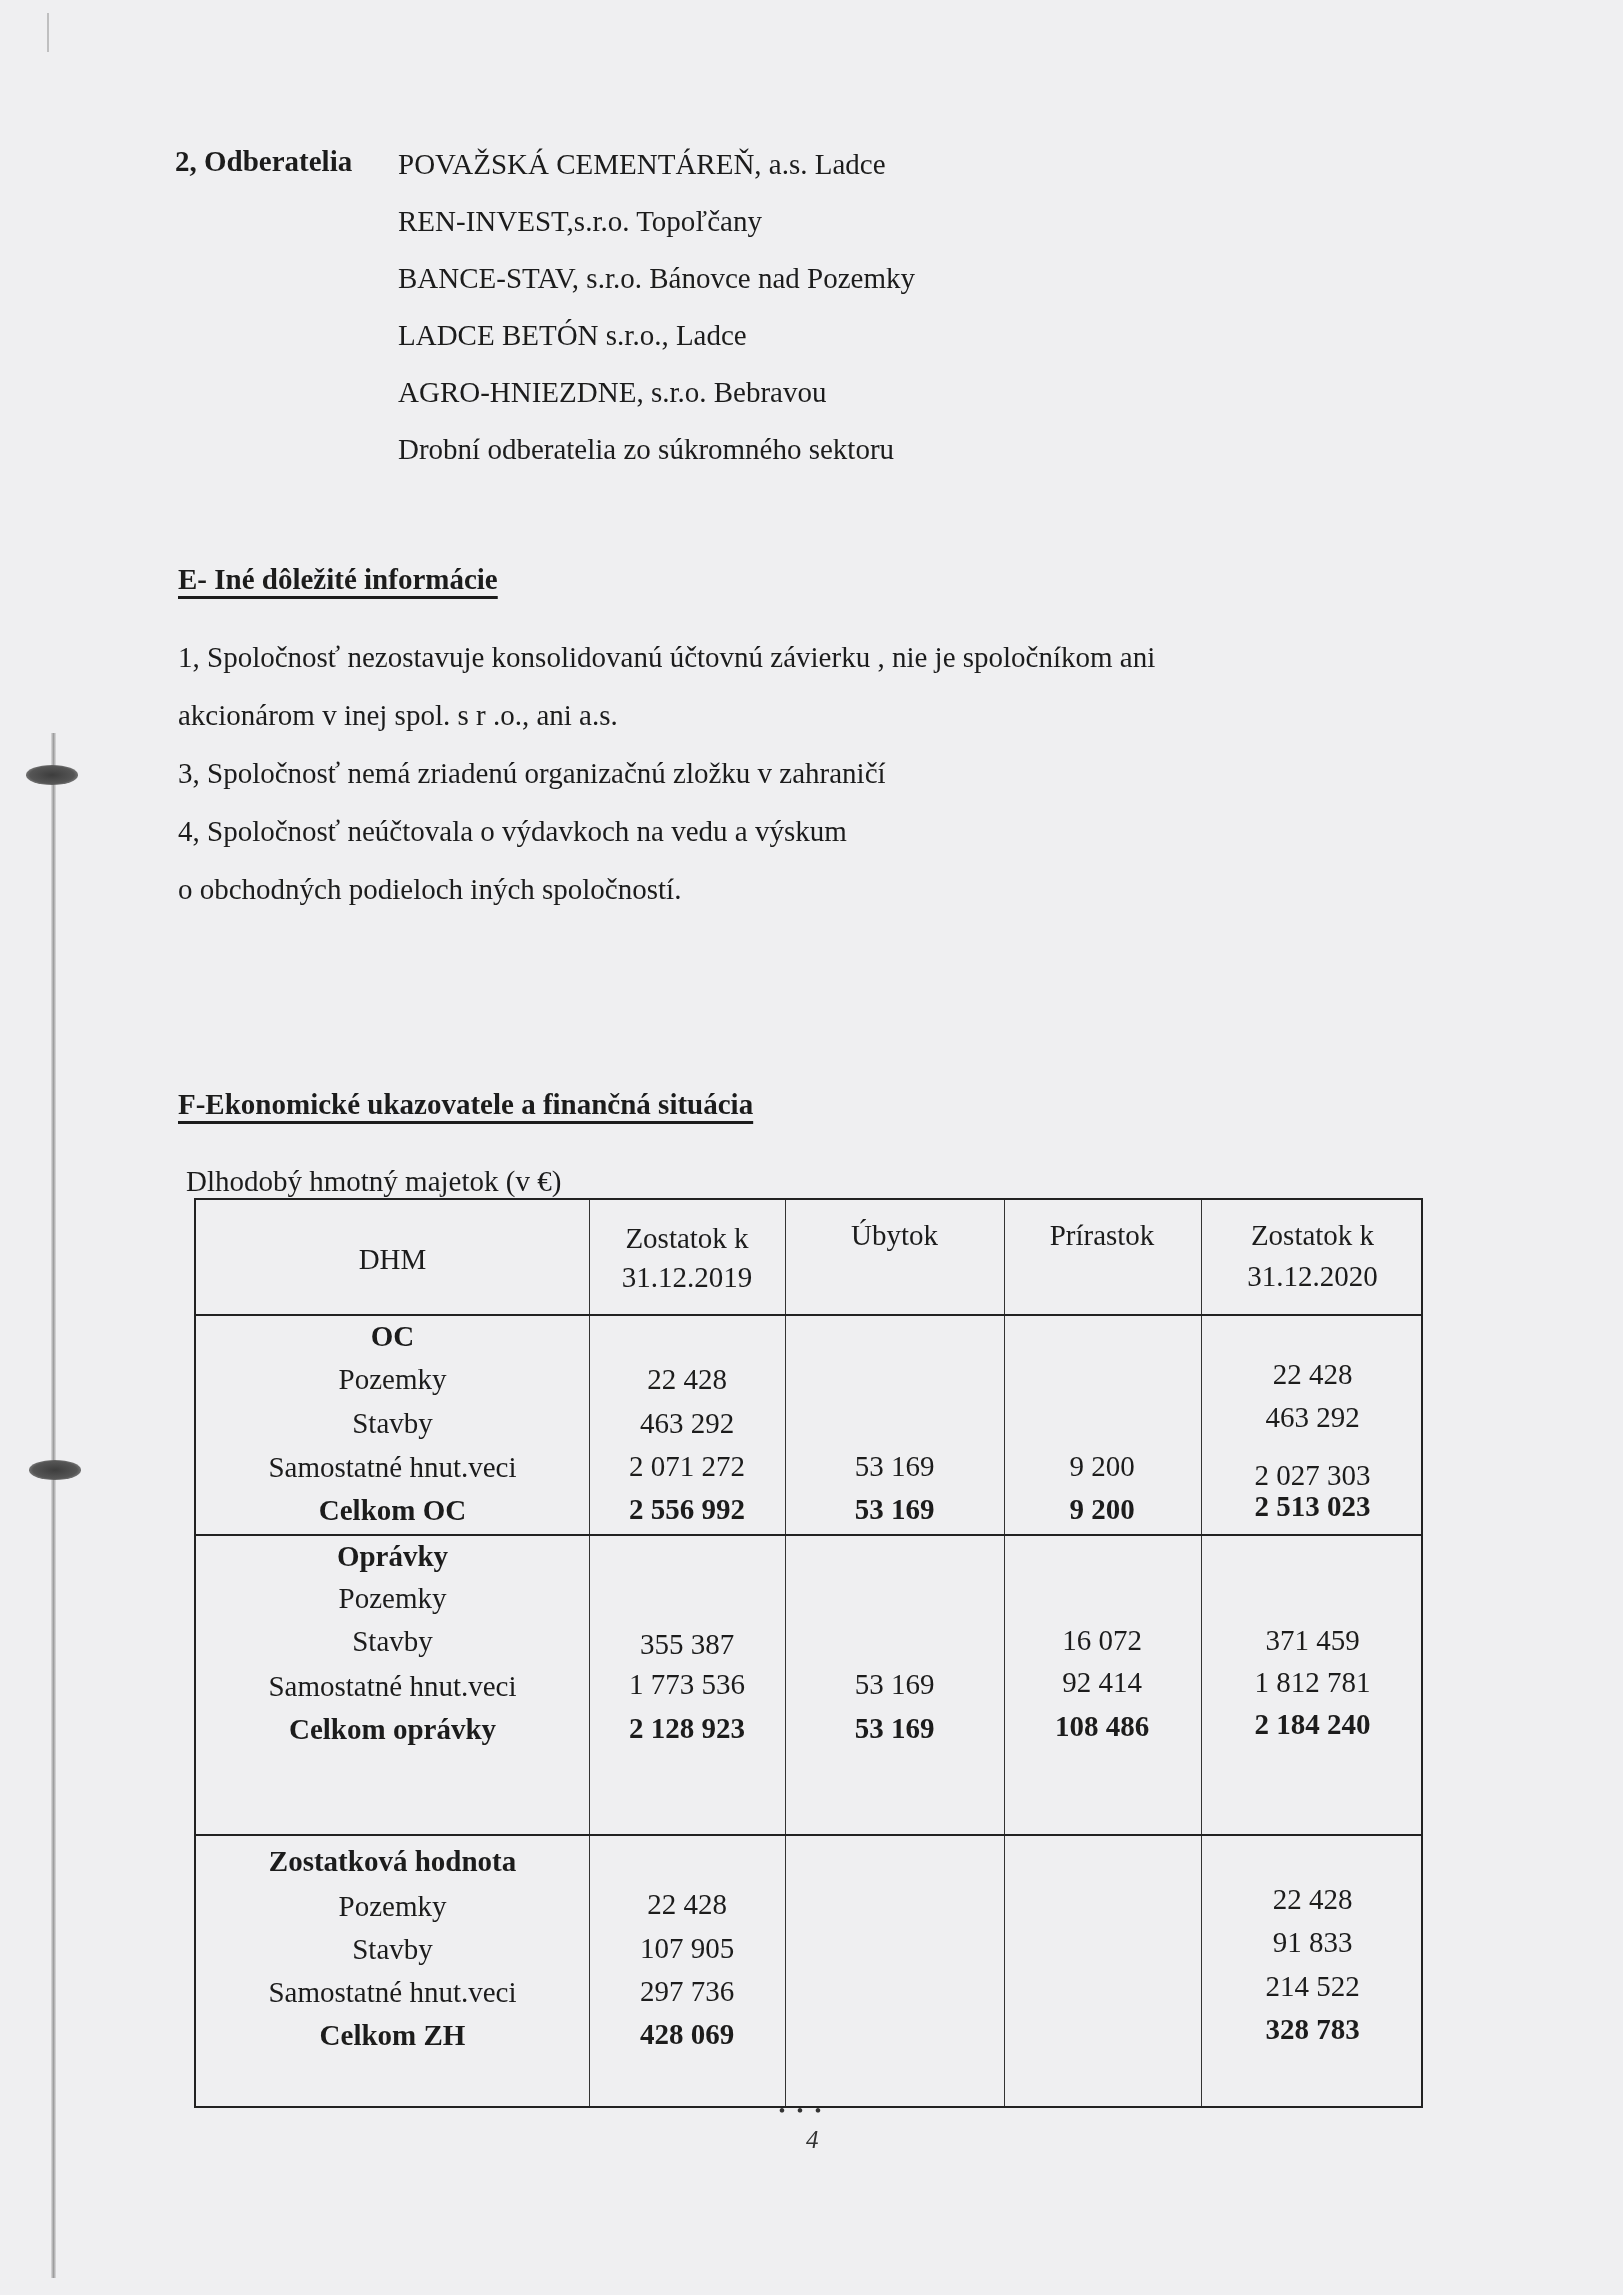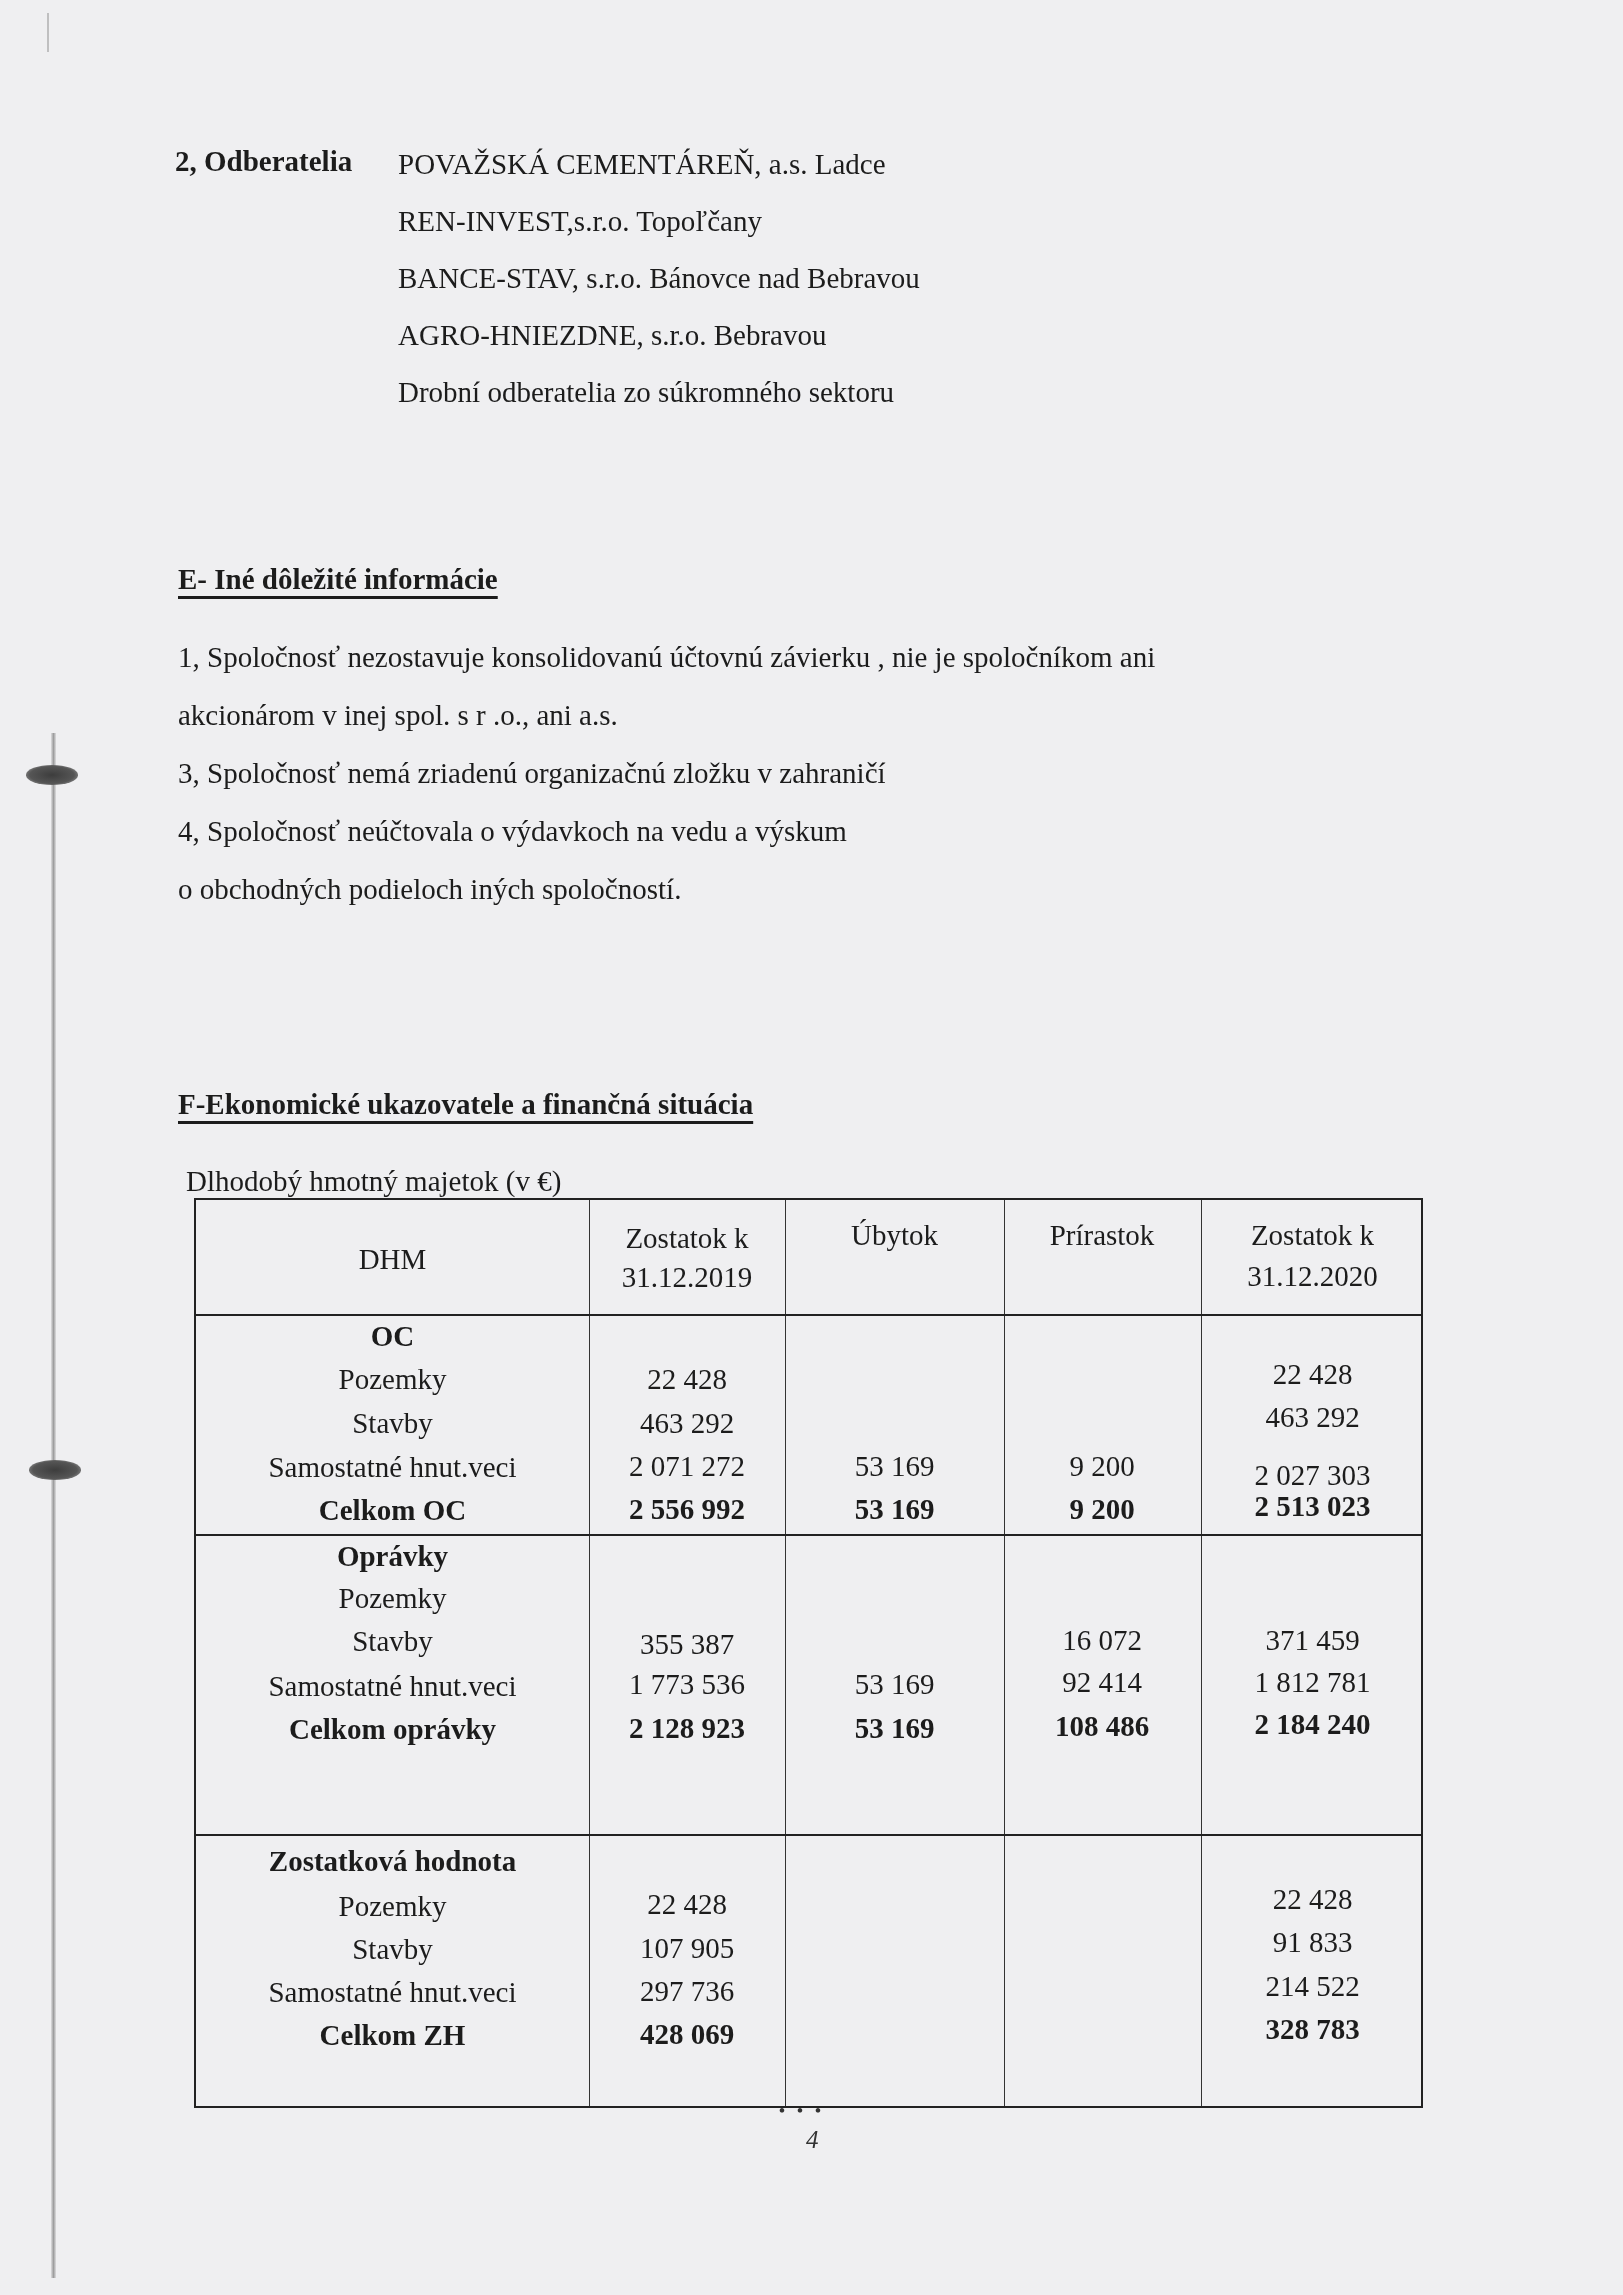--- a/index.html
+++ b/index.html
@@ -63,21 +63,22 @@
 <div class="binding-top"></div>
 <div class="binding-line"></div>
 <div class="staple s1"></div>
 <div class="staple s2"></div>
 
 <div class="supplier-block">
   <div class="supplier-label">2, Odberatelia</div>
   <ul class="supplier-list">
     <li>POVAŽSKÁ CEMENTÁREŇ, a.s. Ladce</li>
     <li>REN-INVEST,s.r.o. Topoľčany</li>
-    <li>BANCE-STAV, s.r.o. Bánovce nad Bebravou</li>
+    <li>BANCE-STAV, s.r.o. Bánovce nad Pozemky</li>
+    <li>LADCE BETÓN  s.r.o., Ladce</li>
     <li>AGRO-HNIEZDNE, s.r.o.  Bebravou</li>
     <li>Drobní odberatelia zo súkromného sektoru</li>
   </ul>
 </div>
 
 <div class="section-heading h-e">E- Iné dôležité informácie</div>
 <ul class="info-list">
   <li>1, Spoločnosť nezostavuje konsolidovanú účtovnú závierku , nie je spoločníkom ani</li>
   <li>akcionárom v inej spol. s r .o., ani a.s.</li>
   <li>3, Spoločnosť nemá zriadenú organizačnú zložku v zahraničí</li>

